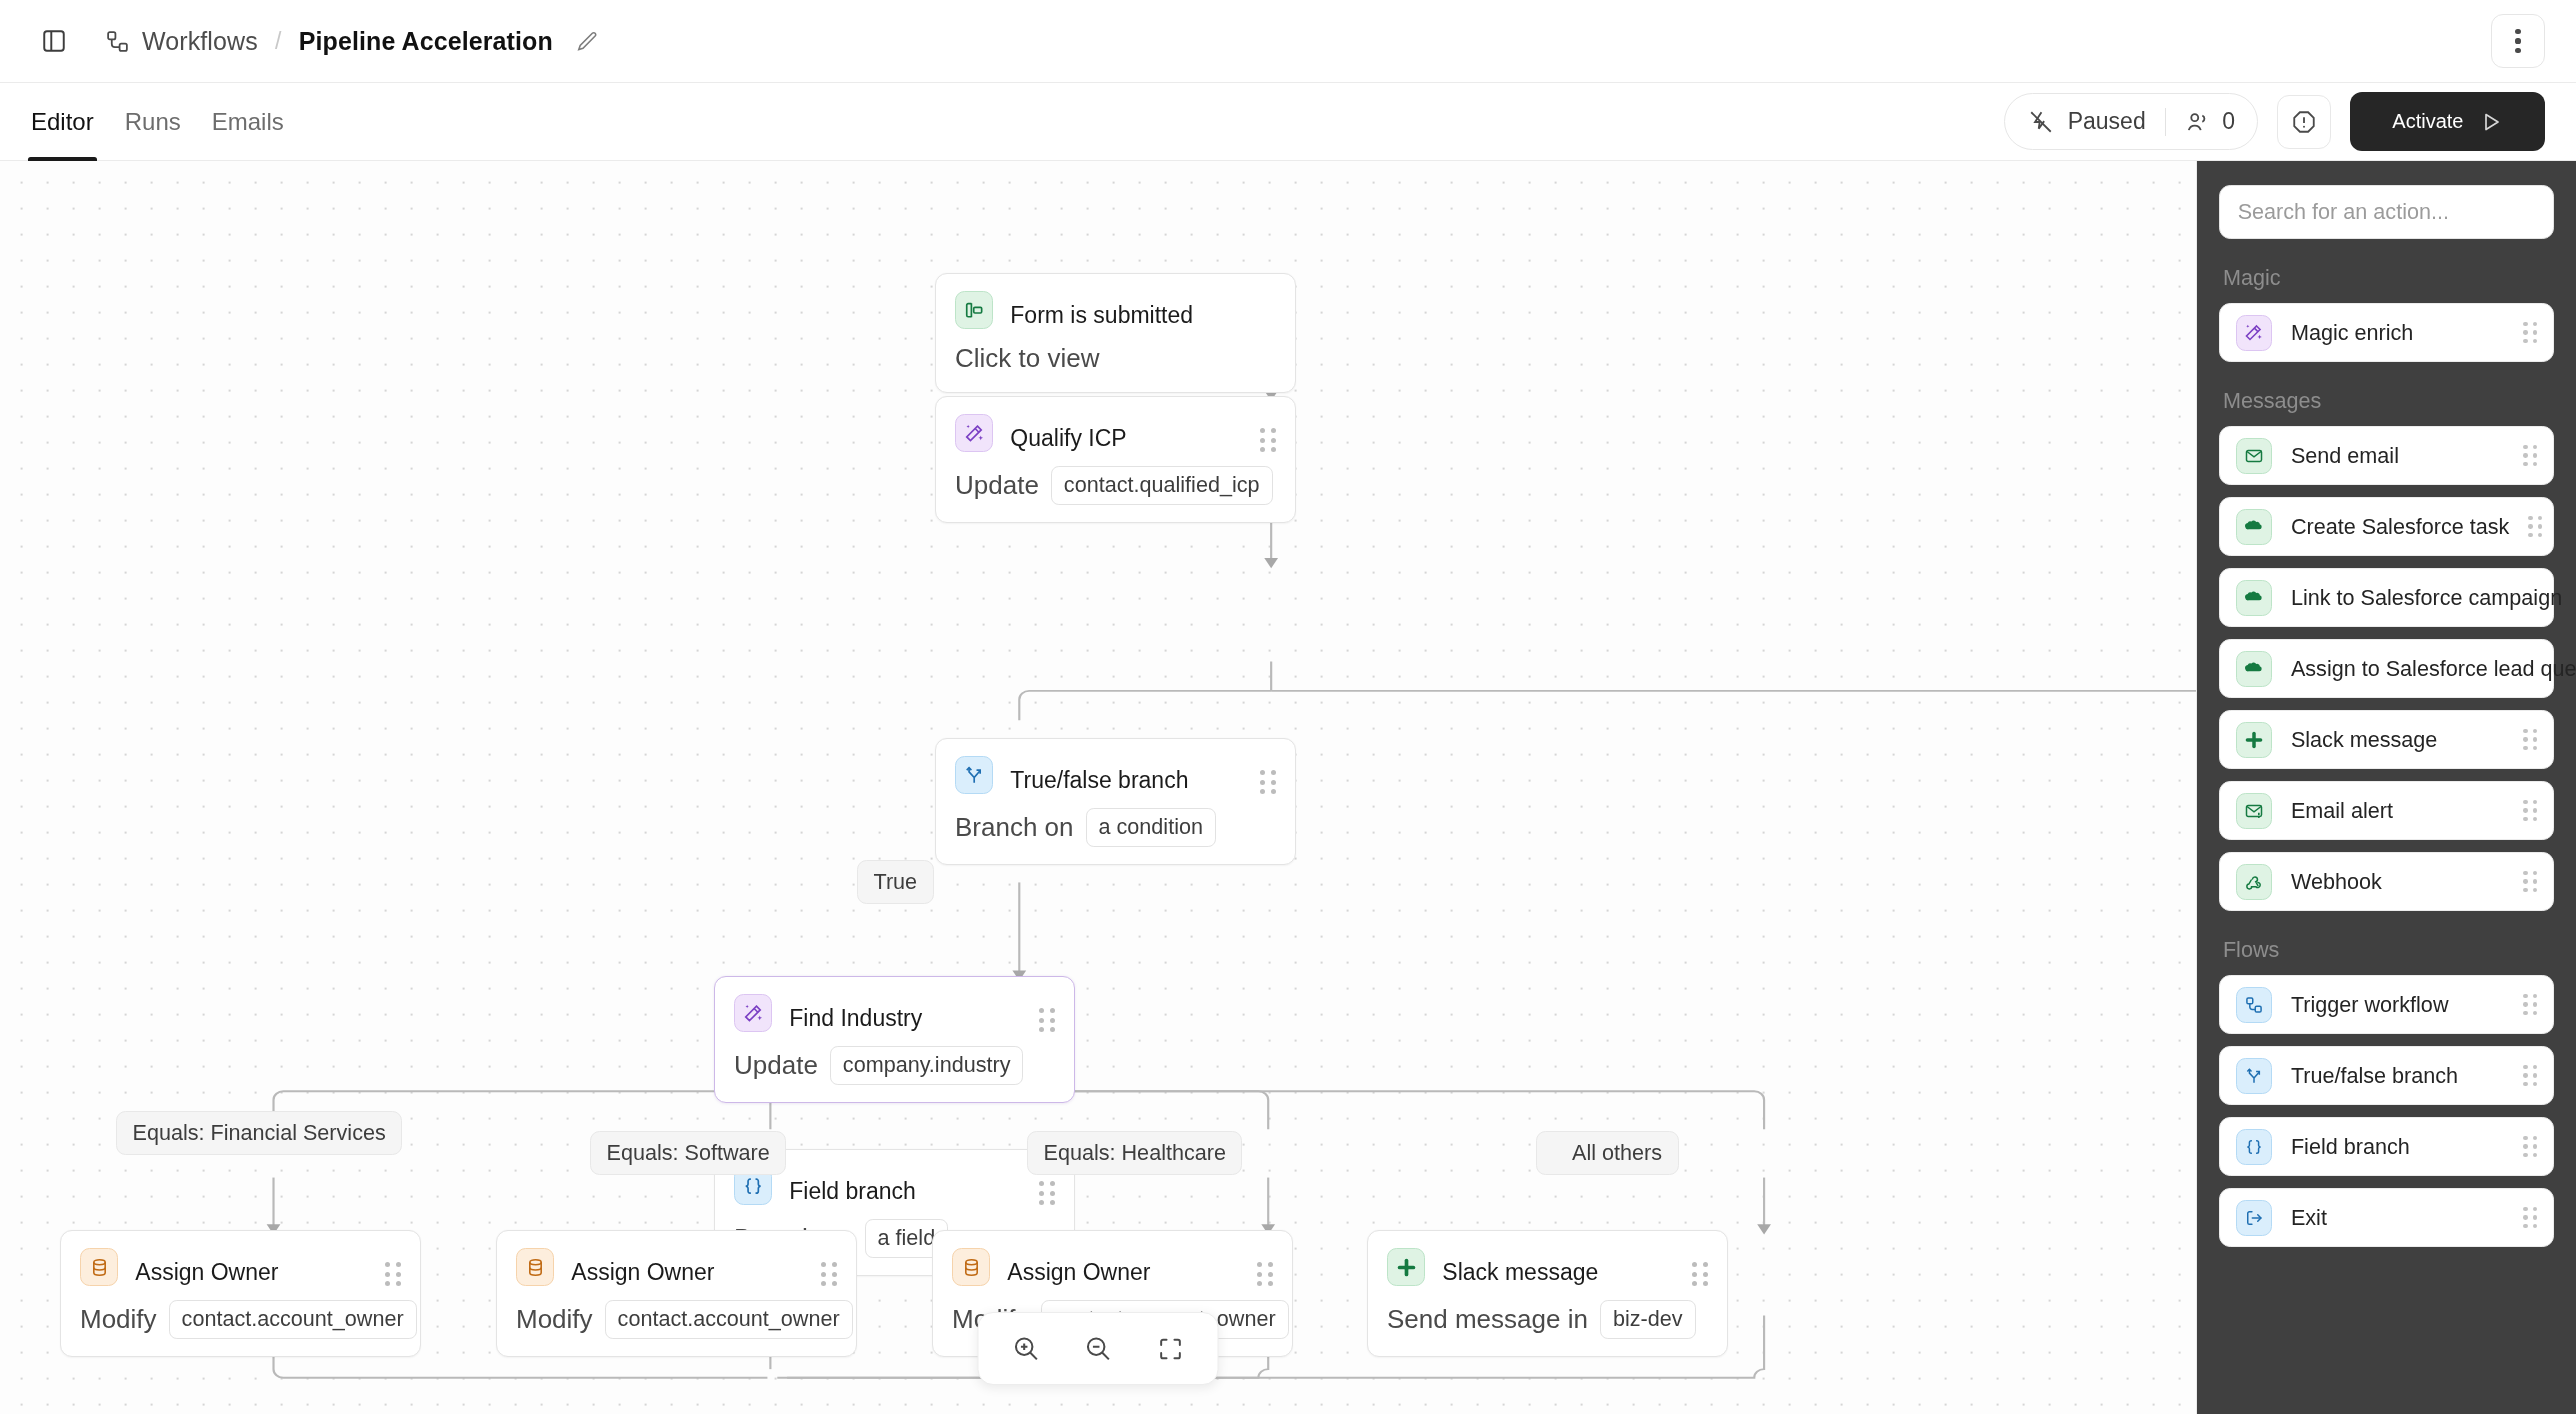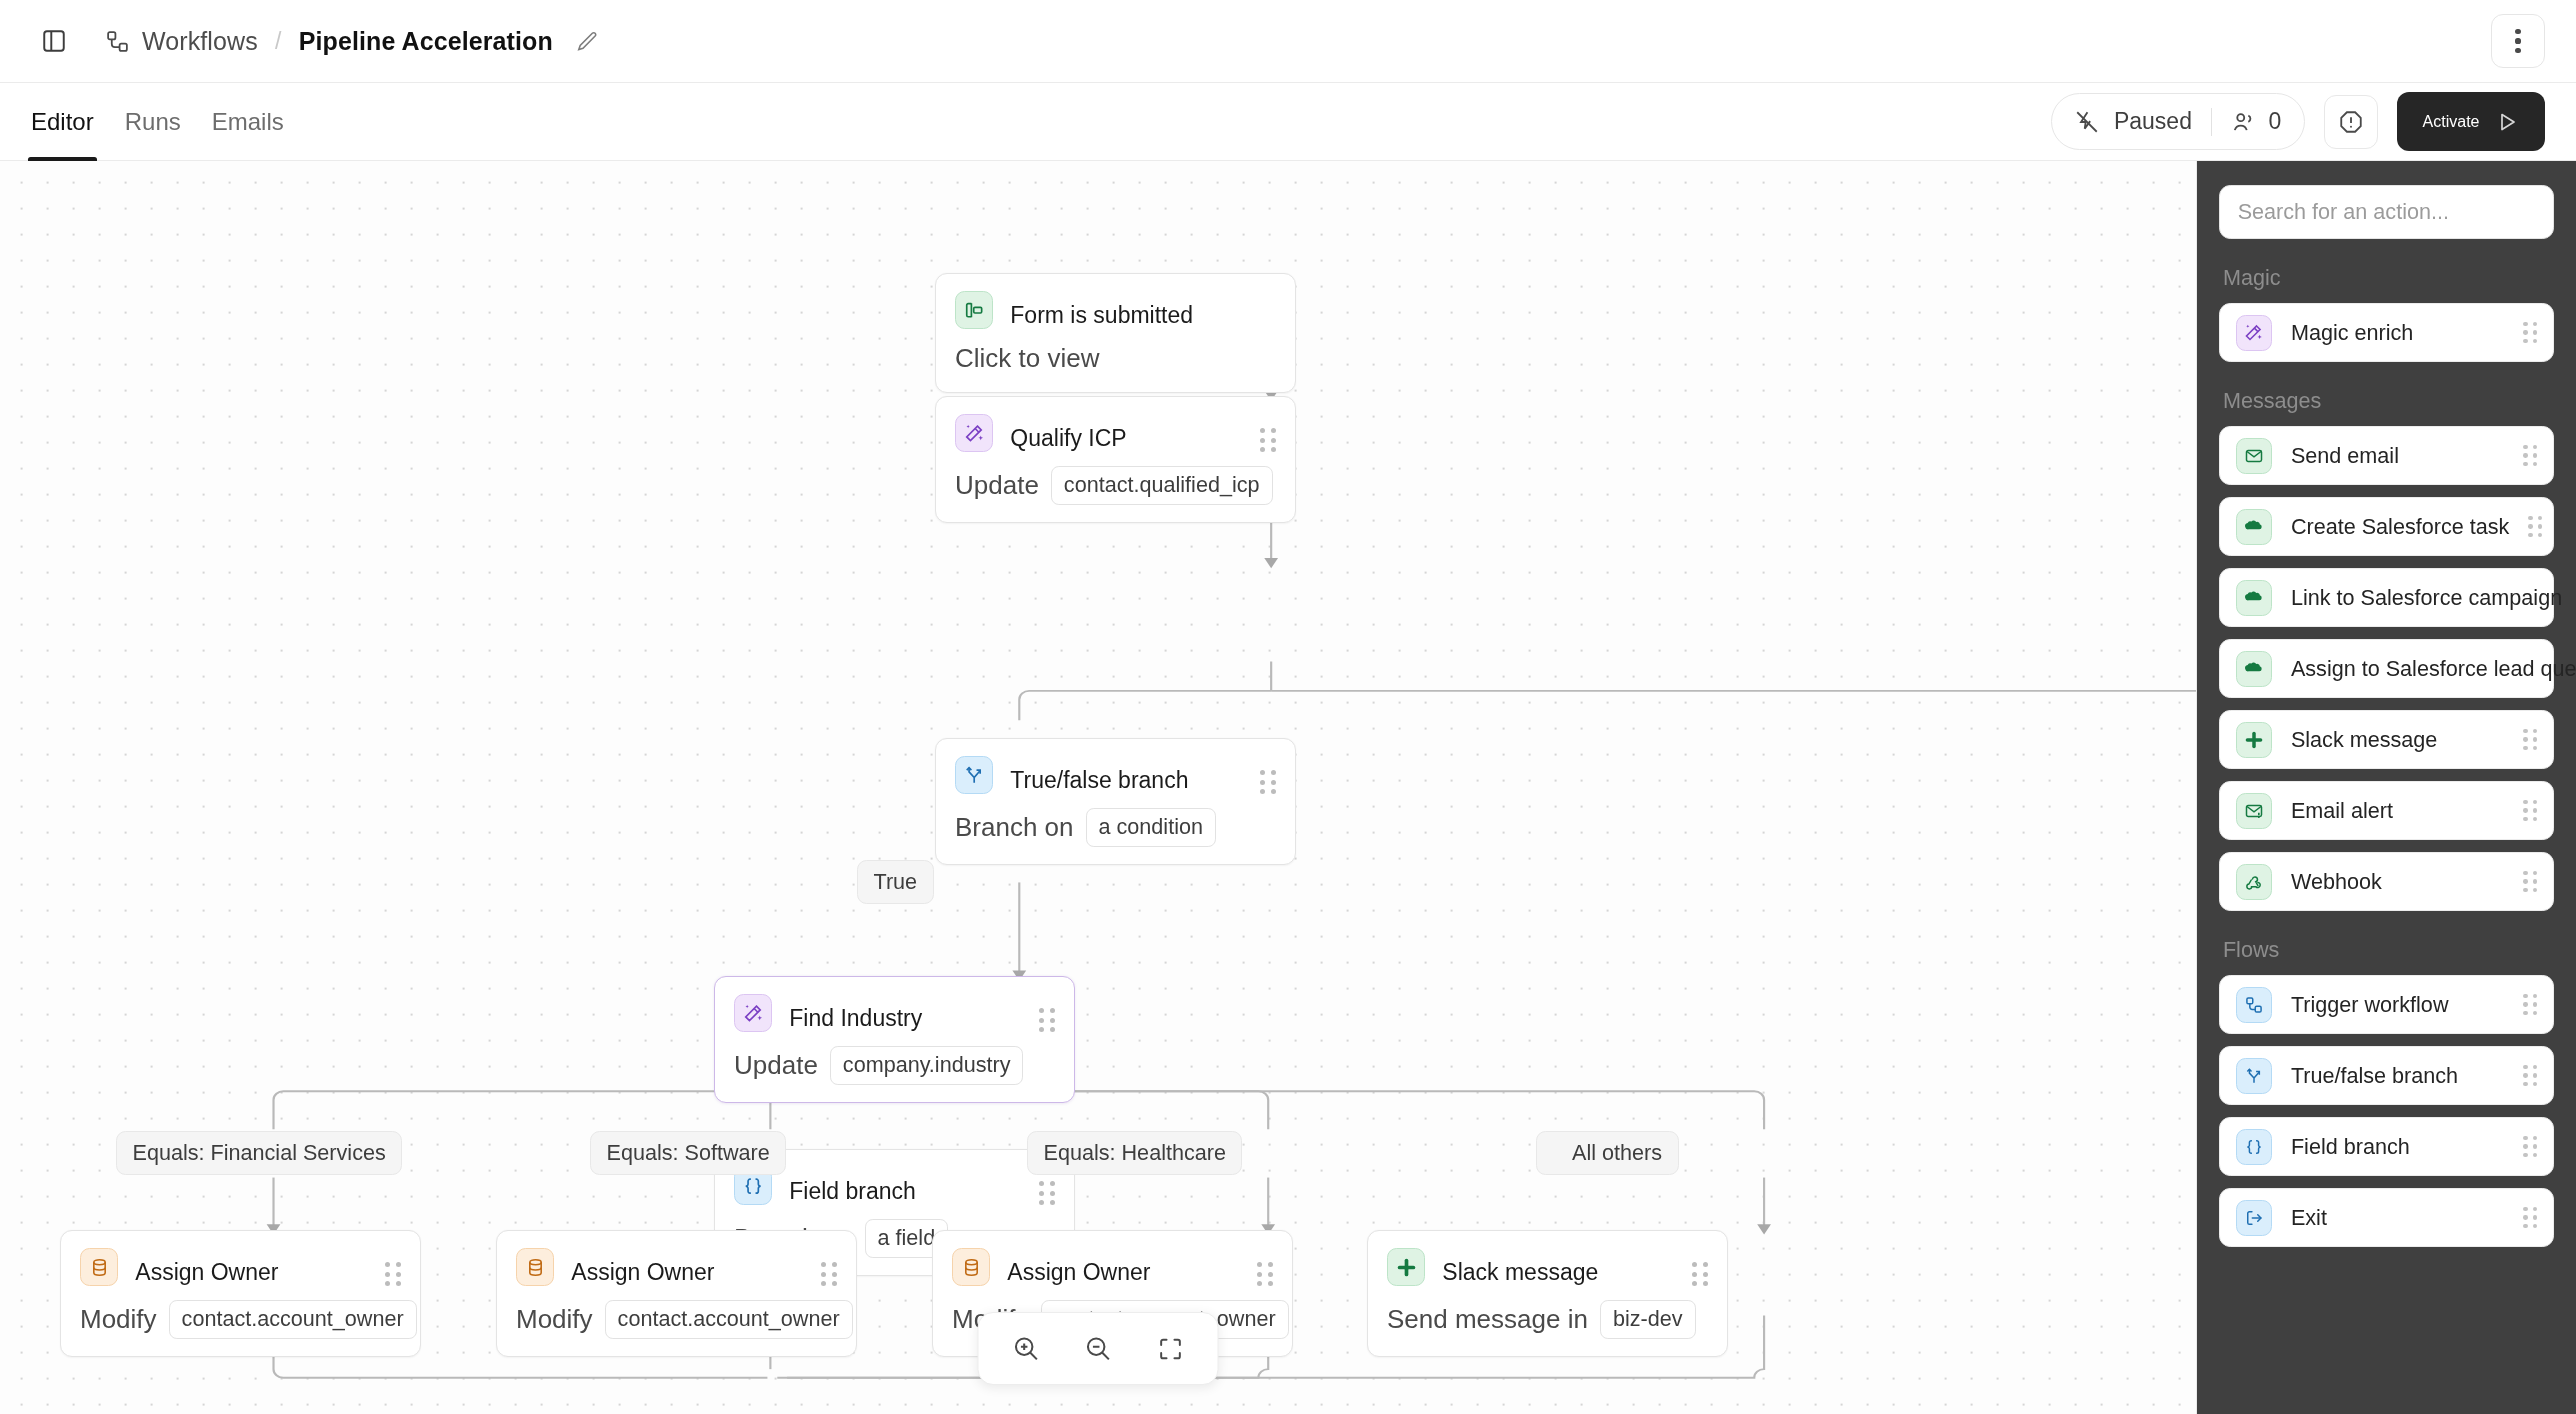--- a/index.html
+++ b/index.html
@@ -81,23 +81,23 @@
   .pill-div { width: 0.9px; height: 28px; background: #e2e2e2; margin: 0 5.2px; }
   .members { display: flex; align-items: center; gap: 11.2px; }
   .members-count { font-size: 23px; color: #3f3f3f; }
   .warn-btn {
     width: 54px; height: 54px; border: 0.9px solid #e8e8e8; border-radius: 12px;
     display: flex; align-items: center; justify-content: center;
     background: #fff; cursor: pointer; color: #4a4a4a;
   }
   .activate-btn {
     display: flex; align-items: center; gap: 15.5px;
-    height: 59px; padding: 0 26px;
+    height: 59px; padding: 0 42px;
     background: #262626; color: #fff; border-radius: 12px;
-    font-size: 16px; cursor: pointer;
+    font-size: 20px; cursor: pointer;
   }
 
   
   .main { display: flex; height: calc(1414px - 83px - 78px); }
 
   
   .canvas {
     position: relative; flex: 1; overflow: hidden;
     background-color: #fdfdfd;
     background-image: radial-gradient(#d5d5d5 1.4px, transparent 1.4px);
@@ -448,21 +448,21 @@
             <i></i>
             <i></i>
           </span>
       </div>
       <div class="node-sub">
         <span class="sub-label">Branch on</span>
         <span class="chip">a field</span>
       </div>
     </div>
 
-    <div class="blabel" style="left:116px; top:970px;">Equals: Financial Services</div>
+    <div class="blabel" style="left:116px; top:950px;">Equals: Financial Services</div>
     <div class="blabel" style="left:590px; top:970px;">Equals: Software</div>
     <div class="blabel" style="left:1027px; top:970px;">Equals: Healthcare</div>
     <div class="blabel" style="left:1536px; top:970px;padding-left:35px;">All others</div>
 
     <div class="node" style="left:60px; top:1069px; width:361px;">
       <div class="node-head">
         <span class="node-ic ic-orange">
           <svg width="21" height="21" viewBox="0 0 24 24" fill="none" stroke="currentColor" stroke-width="1.8">
             <ellipse cx="12" cy="6" rx="6.5" ry="2.8"></ellipse>
             <path d="M5.5 6v12c0 1.5 2.9 2.8 6.5 2.8s6.5-1.3 6.5-2.8V6"></path>

